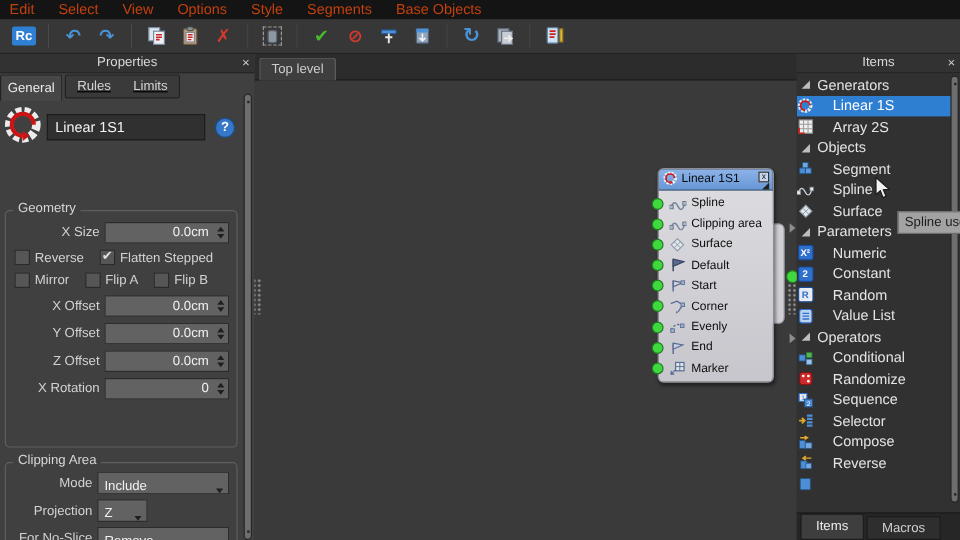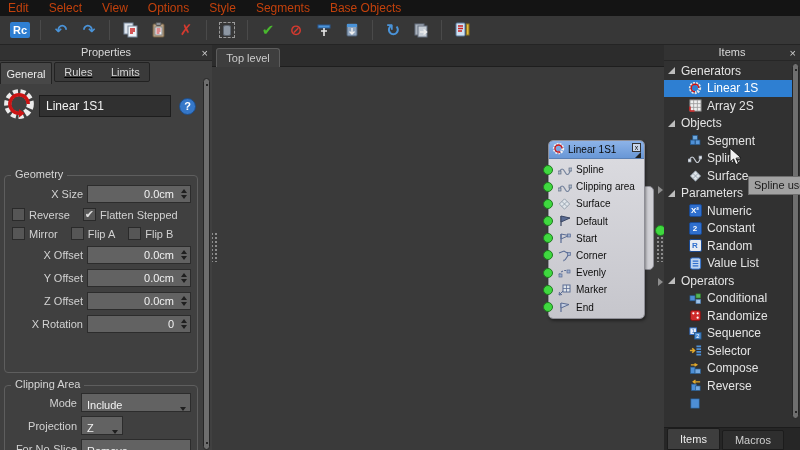--- a/index.html
+++ b/index.html
@@ -101,21 +101,21 @@
     color:#0d0d0d; font-size:10px; }
   .in-port { position:absolute; left:-6px; top:3.5px; width:10px; height:10px; border-radius:50%;
     background:#3fd83f; border:1px solid #1f7a1f; }
   .out-port { position:absolute; right:-21px; top:85px; width:11px; height:11px; border-radius:50%;
     background:#3fd83f; border:1px solid #1f7a1f; }
   .nicon { width:15px; height:12px; flex:0 0 15px; display:flex; align-items:center; justify-content:center; }
 
   
   .items { position:absolute; left:664px; top:45px; width:136px; height:405px; background:#313131; z-index:20; }
   .tree { position:absolute; left:0; top:17px; right:6px; bottom:23px; overflow:hidden; }
-  .tree-row { height:17.5px; display:flex; align-items:center; gap:5px; padding-left:24px; font-size:12px;
+  .tree-row { height:17.5px; display:flex; align-items:center; gap:16px; font-size:12px;
     color:#e4e4e4; position:relative; white-space:nowrap; }
   .tree-row.hdr { padding-left:4px; gap:6px; }
   .tree-row.selected { background:#2e7fd2; color:#ffffff; width:131px; }
   .tri-exp { width:0; height:0; border-left:7px solid transparent; border-bottom:7px solid #bdbdbd; }
   .icon14 { width:14px; height:14px; flex:0 0 14px; display:inline-flex; align-items:center; justify-content:center; }
   .sq-icon { width:13px; height:13px; border-radius:2px; background:#2f6fce; color:#fff; font-size:8px;
     font-weight:bold; display:flex; align-items:center; justify-content:center; border:1px solid #1b4a92; }
   .bottom-tabs { position:absolute; left:0; bottom:0; right:0; height:23px; background:#262626;
     border-top:1px solid #1c1c1c; display:flex; align-items:flex-end; padding-left:3px; }
   .btab { height:20px; padding:0 12px; display:flex; align-items:center; font-size:11px; color:#cfcfcf;
@@ -438,37 +438,37 @@
                   <path d="M1 8q5-8 11-2" fill="none" stroke="#5a6c94" stroke-width="1.1" stroke-dasharray="2 1.5"></path>
                   <rect x="1" y="7" width="3" height="3" fill="#9fb0cd" stroke="#5a6c94" stroke-width=".7"></rect>
                   <rect x="9" y="3" width="3" height="3" fill="#9fb0cd" stroke="#5a6c94" stroke-width=".7"></rect>
                 </svg>
               </span>
             <span>Evenly</span>
           </div>
           <div class="node-row">
             <span class="in-port"></span>
             <span class="nicon">
+                <svg width="12" height="12" viewBox="0 0 12 12">
+                  <path d="M2 2v9" stroke="#5a6c94" stroke-width="1.2"></path>
+                  <path d="M2 2l8 1.5-8 3.5z" fill="#c4cfe2" stroke="#5a6c94"></path>
+                </svg>
+              </span>
+            <span>End</span>
+          </div>
+          <div class="node-row">
+            <span class="in-port"></span>
+            <span class="nicon">
                 <svg width="13" height="12" viewBox="0 0 13 12">
                   <rect x="5" y="1" width="7" height="7" fill="#dfe5ea" stroke="#5a6c94"></rect>
                   <path d="M5 4.5h7M8.5 1v7" stroke="#5a6c94" stroke-width=".8"></path>
                   <path d="M1 11l4-4M1 11l3-.5M1 11l.5-3" stroke="#5a6c94" stroke-width="1"></path>
                 </svg>
               </span>
             <span>Marker</span>
-          </div>
-          <div class="node-row">
-            <span class="in-port"></span>
-            <span class="nicon">
-                <svg width="12" height="12" viewBox="0 0 12 12">
-                  <path d="M2 2v9" stroke="#5a6c94" stroke-width="1.2"></path>
-                  <path d="M2 2l8 1.5-8 3.5z" fill="#c4cfe2" stroke="#5a6c94"></path>
-                </svg>
-              </span>
-            <span>End</span>
           </div>
         </div>
       </div>
     </div>
   </div>
 
   <div class="items">
     <div class="panel-title">
       <span>Items</span>
       <span class="panel-close">×</span>

